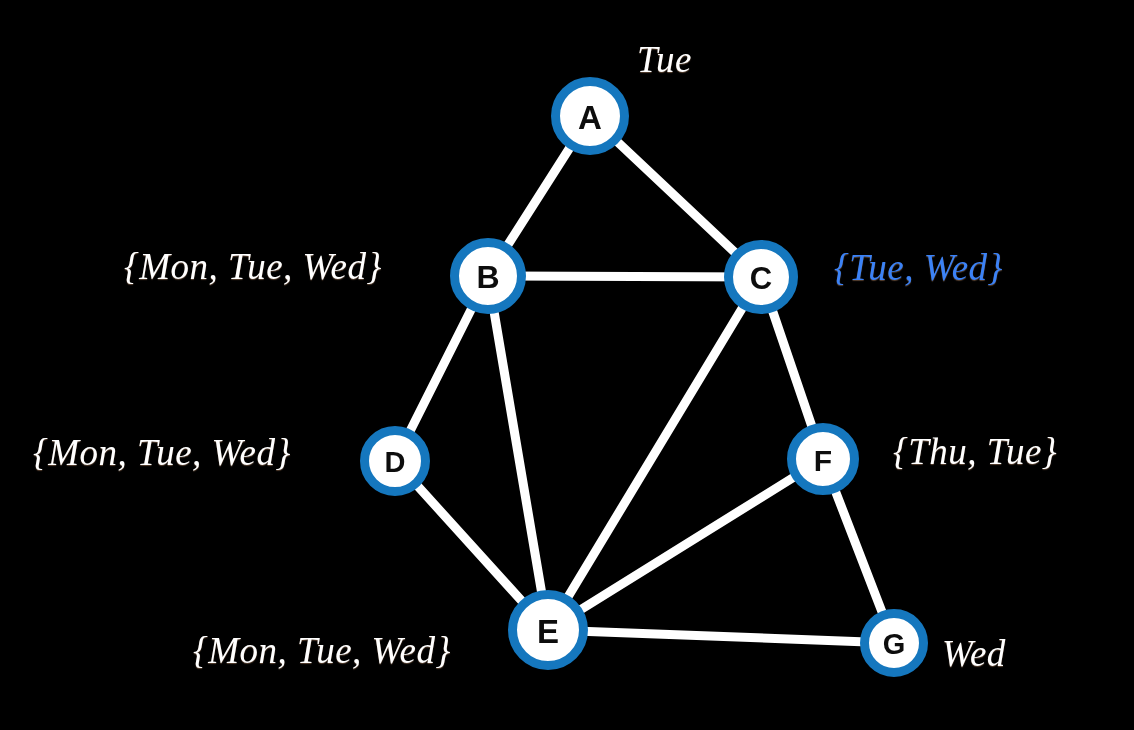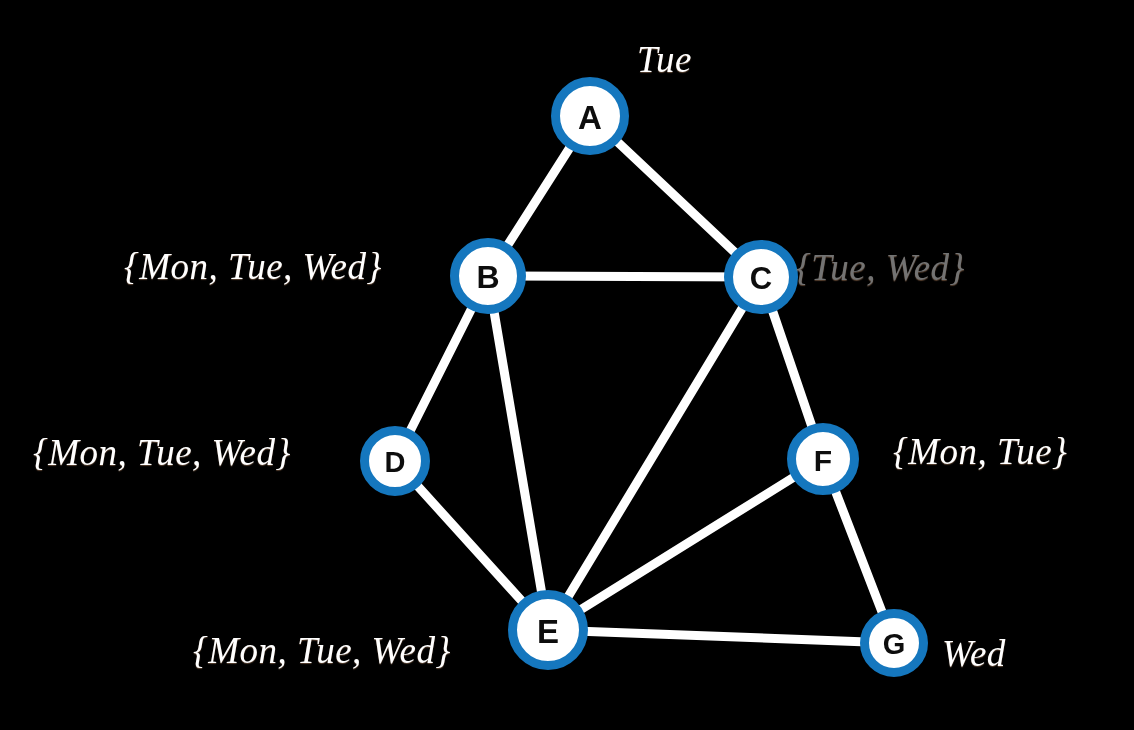--- a/index.html
+++ b/index.html
@@ -96,20 +96,20 @@
         <g>
           <circle cx="894" cy="643" r="29.5" class="node-ring" fill="#ffffff" stroke="#1577be"></circle>
           <text x="894" y="644" class="node-letter" font-size="29" fill="#0d0d0d">G</text>
         </g>
       </g>
   </svg>
 
   <div id="labels-layer">
       <div class="domain-label" style="left: 637px; top: 38px; font-size: 37px; color: rgb(255, 255, 255);">Tue</div>
       <div class="domain-label" style="left: 124px; top: 245px; font-size: 37px; color: rgb(255, 255, 255);">{Mon, Tue, Wed}</div>
-      <div class="domain-label" style="left: 796px; top: 246px; font-size: 37px; color: #737373;">{Tue, Wed}</div>
+      <div class="domain-label" style="left: 834px; top: 246px; font-size: 37px; color: #3b82f6;">{Tue, Wed}</div>
       <div class="domain-label" style="left: 33px; top: 431px; font-size: 37px; color: rgb(255, 255, 255);">{Mon, Tue, Wed}</div>
-      <div class="domain-label" style="left: 893px; top: 430px; font-size: 37px; color: rgb(255, 255, 255);">{Mon, Tue}</div>
+      <div class="domain-label" style="left: 893px; top: 430px; font-size: 37px; color: rgb(255, 255, 255);">{Thu, Tue}</div>
       <div class="domain-label" style="left: 193px; top: 629px; font-size: 37px; color: rgb(255, 255, 255);">{Mon, Tue, Wed}</div>
       <div class="domain-label" style="left: 942px; top: 632px; font-size: 37px; color: rgb(255, 255, 255);">Wed</div>
     </div>
 
 </div>
 
 </body></html>

